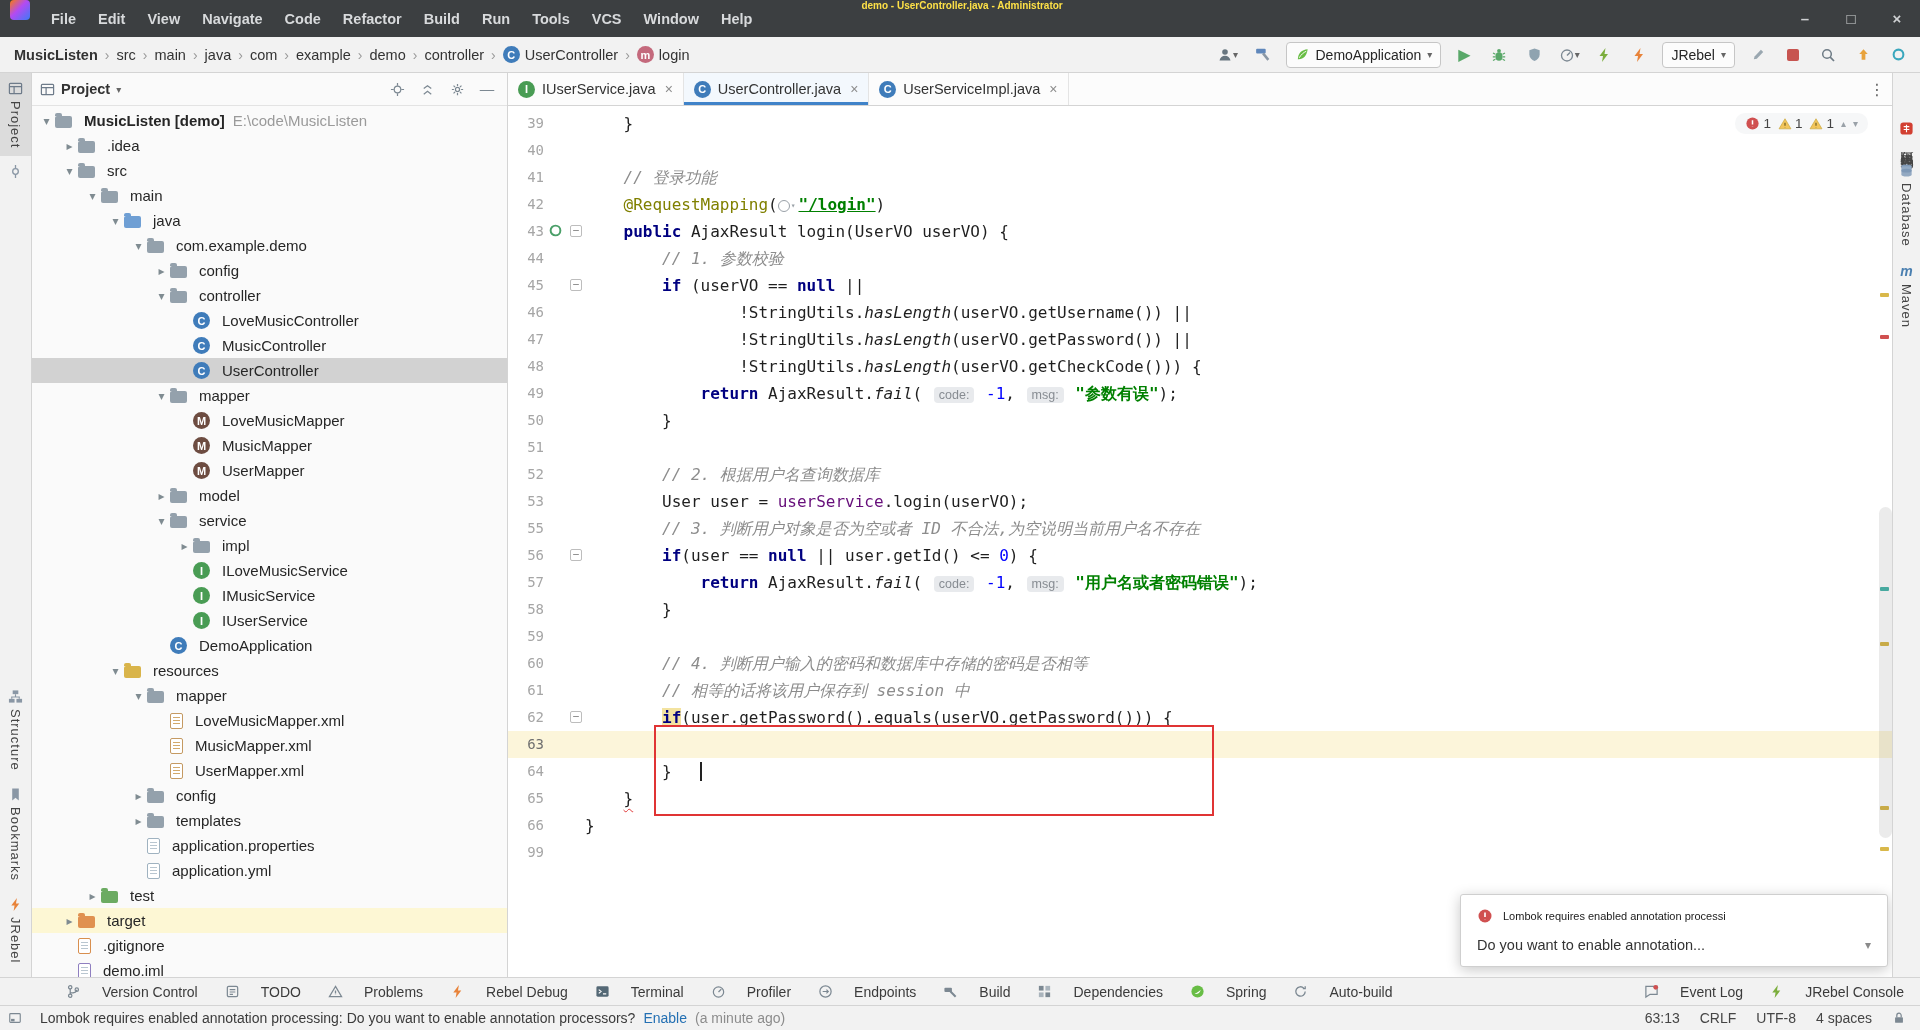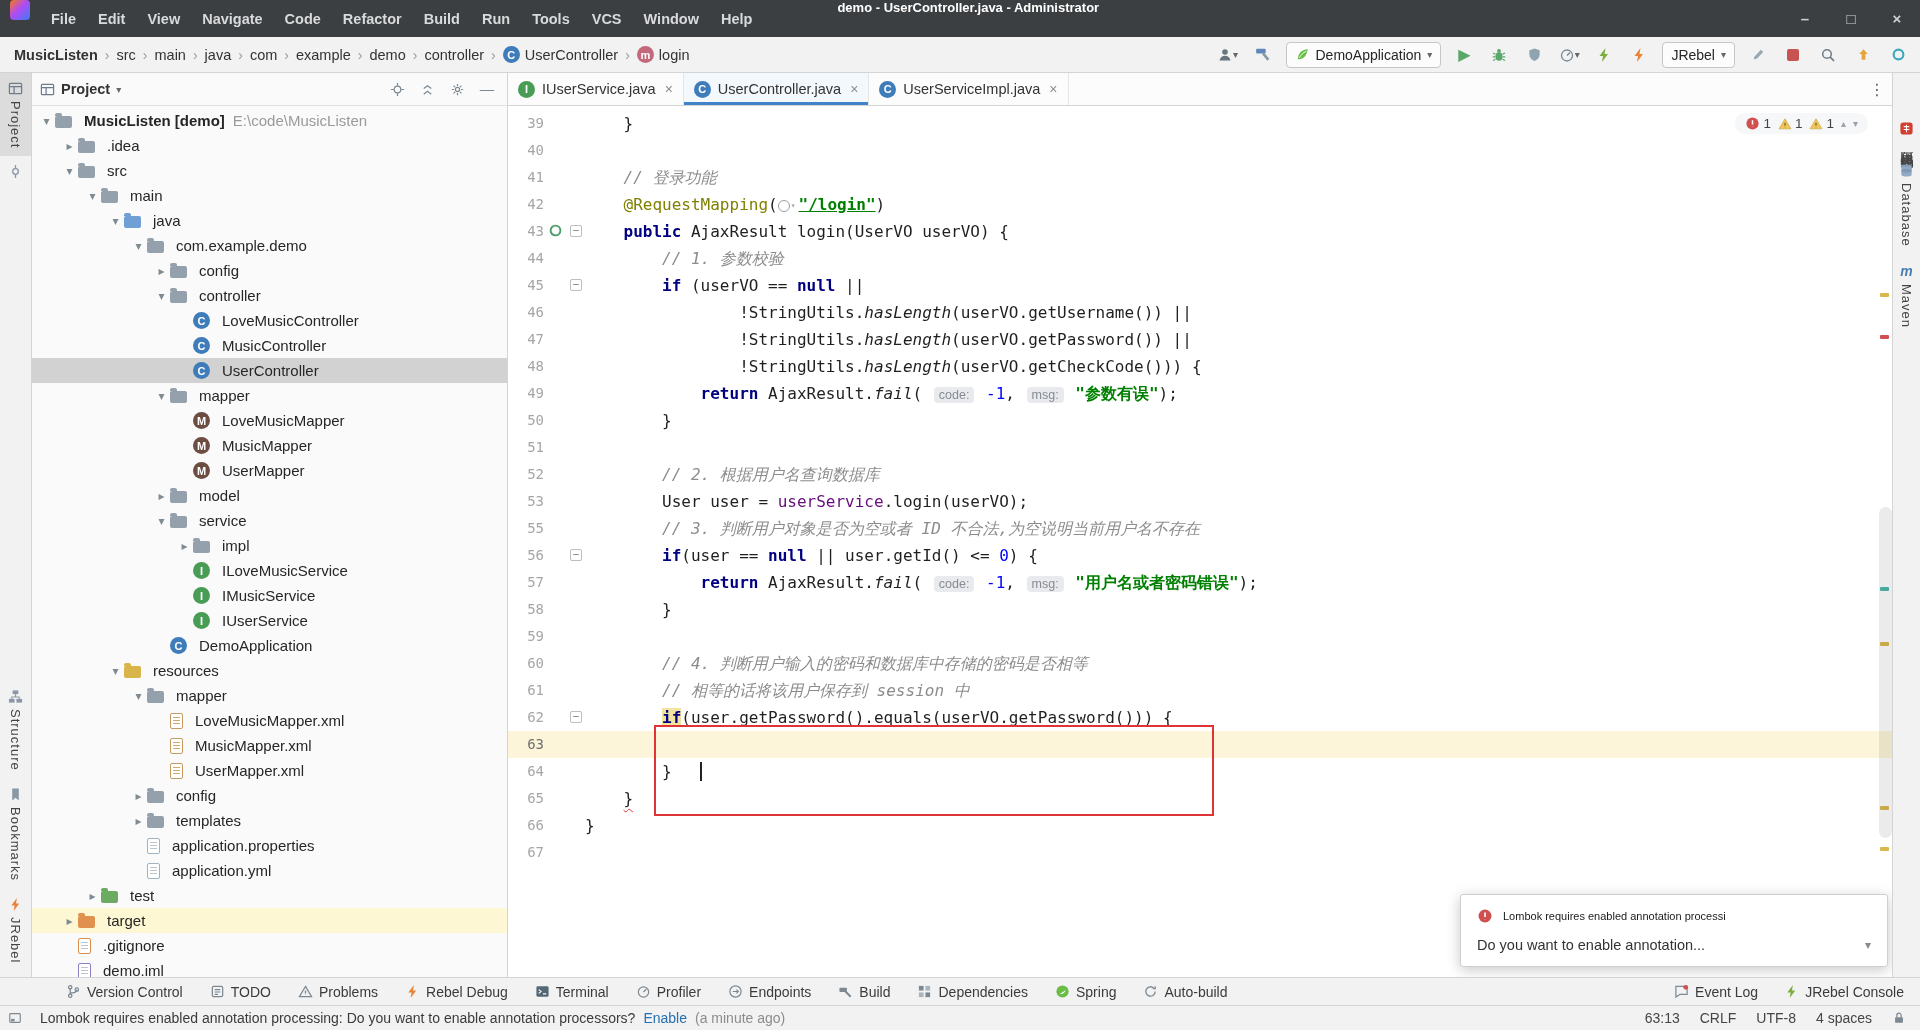--- a/index.html
+++ b/index.html
@@ -6,21 +6,21 @@
   html,body { width:1920px; height:1030px; overflow:hidden; }
   body { font-family:"Liberation Sans", "DejaVu Sans", sans-serif; font-size:14px; color:#262626; background:#fff; }
 
   .app { position:relative; width:1920px; height:1030px; display:flex; flex-direction:column; overflow:hidden; background:#fff; }
 
   
   .titlebar { height:37px; background:#3c3f41; color:#d8dadc; display:flex; align-items:flex-start; flex:0 0 auto;font-weight:bold; }
   .tb-logo { width:20px; height:20px; border-radius:4px; margin:0 10px 0 10px;
              background:linear-gradient(135deg,#f97a12 0%,#b24bf3 45%,#3b7bf7 100%); }
   .menu-item { padding:0 11px; height:37px; display:flex; align-items:center; font-size:14.5px; cursor:default; }
-  .tb-title { margin-left:74px; color:#ffffff; font-size:13px; white-space:nowrap; }
+  .tb-title { margin-left:98px; color:#fde047; font-size:10px; white-space:nowrap; }
   .tb-spacer { flex:1; }
   .winbtn { width:46px; height:37px; display:flex; align-items:center; justify-content:center; font-size:15px; color:#cfd1d3; }
 
   
   .navbar { height:36px; background:#f2f2f2; border-bottom:1px solid #d4d4d4; display:flex; align-items:center; padding:0 10px 0 12px; flex:0 0 auto; }
   .crumbs { display:flex; align-items:center; white-space:nowrap; }
   .crumb { display:flex; align-items:center; gap:5px; font-size:14.5px; color:#333; padding:2px 2px; }
   .crumb.bold { font-weight:bold; }
   .crumb-sep { color:#9a9a9a; margin:0 5px; font-size:14px; }
   .nav-right { margin-left:auto; display:flex; align-items:center; gap:11px; }
@@ -113,21 +113,21 @@
 
   .notif { position:absolute; right:4px; bottom:10px; width:428px; background:#fff; border:1px solid #cfcfcf;
            box-shadow:0 3px 14px rgba(0,0,0,.22); border-radius:3px; padding:13px 16px; font-family:"Liberation Sans",sans-serif; }
   .notif .nt { display:flex; align-items:center; gap:10px; font-weight:normal; font-size:11px; color:#1a1a1a; white-space:nowrap; overflow:hidden; }
   .notif .nb { display:flex; align-items:center; margin-top:13px; font-size:14.5px; color:#333; }
   .notif .nb .chev { margin-left:auto; color:#8a8a8a; font-size:12px; }
 
   
   .bottombar { height:28px; background:#f2f2f2; border-top:1px solid #d4d4d4; display:flex; align-items:center;
                padding:0 16px 0 66px; gap:27px; font-size:14px; color:#3b3b3b; flex:0 0 auto; }
-  .bbitem { display:flex; align-items:center; gap:6px; cursor:default; white-space:nowrap; }
+  .bbitem { display:flex; align-items:center; gap:21px; cursor:default; white-space:nowrap; }
   .bb-sp { flex:1; }
   .statusbar { height:25px; background:#f2f2f2; border-top:1px solid #d4d4d4; display:flex; align-items:center;
                padding:0 14px 0 8px; gap:18px; font-size:14px; color:#3b3b3b; flex:0 0 auto; }
   .sb-msg { display:flex; align-items:center; gap:8px; white-space:nowrap; overflow:hidden; }
   .sb-link { color:#2470b3; }
   .sb-ago { color:#8c8c8c; }
   .sb-right { margin-left:auto; display:flex; align-items:center; gap:20px; color:#454545; }
   svg { display:block; }
 </style>
 </head>
@@ -756,21 +756,21 @@
             <span class="ln">65</span>
             <span class="gz"></span>
             <span class="ct"><span>    </span><span class="tk-e">}</span></span>
           </div>
           <div class="cl">
             <span class="ln">66</span>
             <span class="gz"></span>
             <span class="ct"><span>}</span></span>
           </div>
           <div class="cl">
-            <span class="ln">67</span>
+            <span class="ln">99</span>
             <span class="gz"></span>
             <span class="ct"></span>
           </div>
           <div class="red-box" style="left: 146px; top: 619px; height: 91px; width: 560px;"></div>
           <div class="caret-bar" style="left: 192.2px; top: 656px;"></div>
           <div class="stripe-mark" style="top: 187px; background: rgb(217, 184, 74);"></div>
           <div class="stripe-mark" style="top: 229px; background: rgb(208, 80, 80);"></div>
           <div class="stripe-mark" style="top: 481px; background: rgb(73, 182, 171);"></div>
           <div class="stripe-mark" style="top: 536px; background: rgb(217, 184, 74);"></div>
           <div class="stripe-mark" style="top: 700px; background: rgb(217, 184, 74);"></div>

